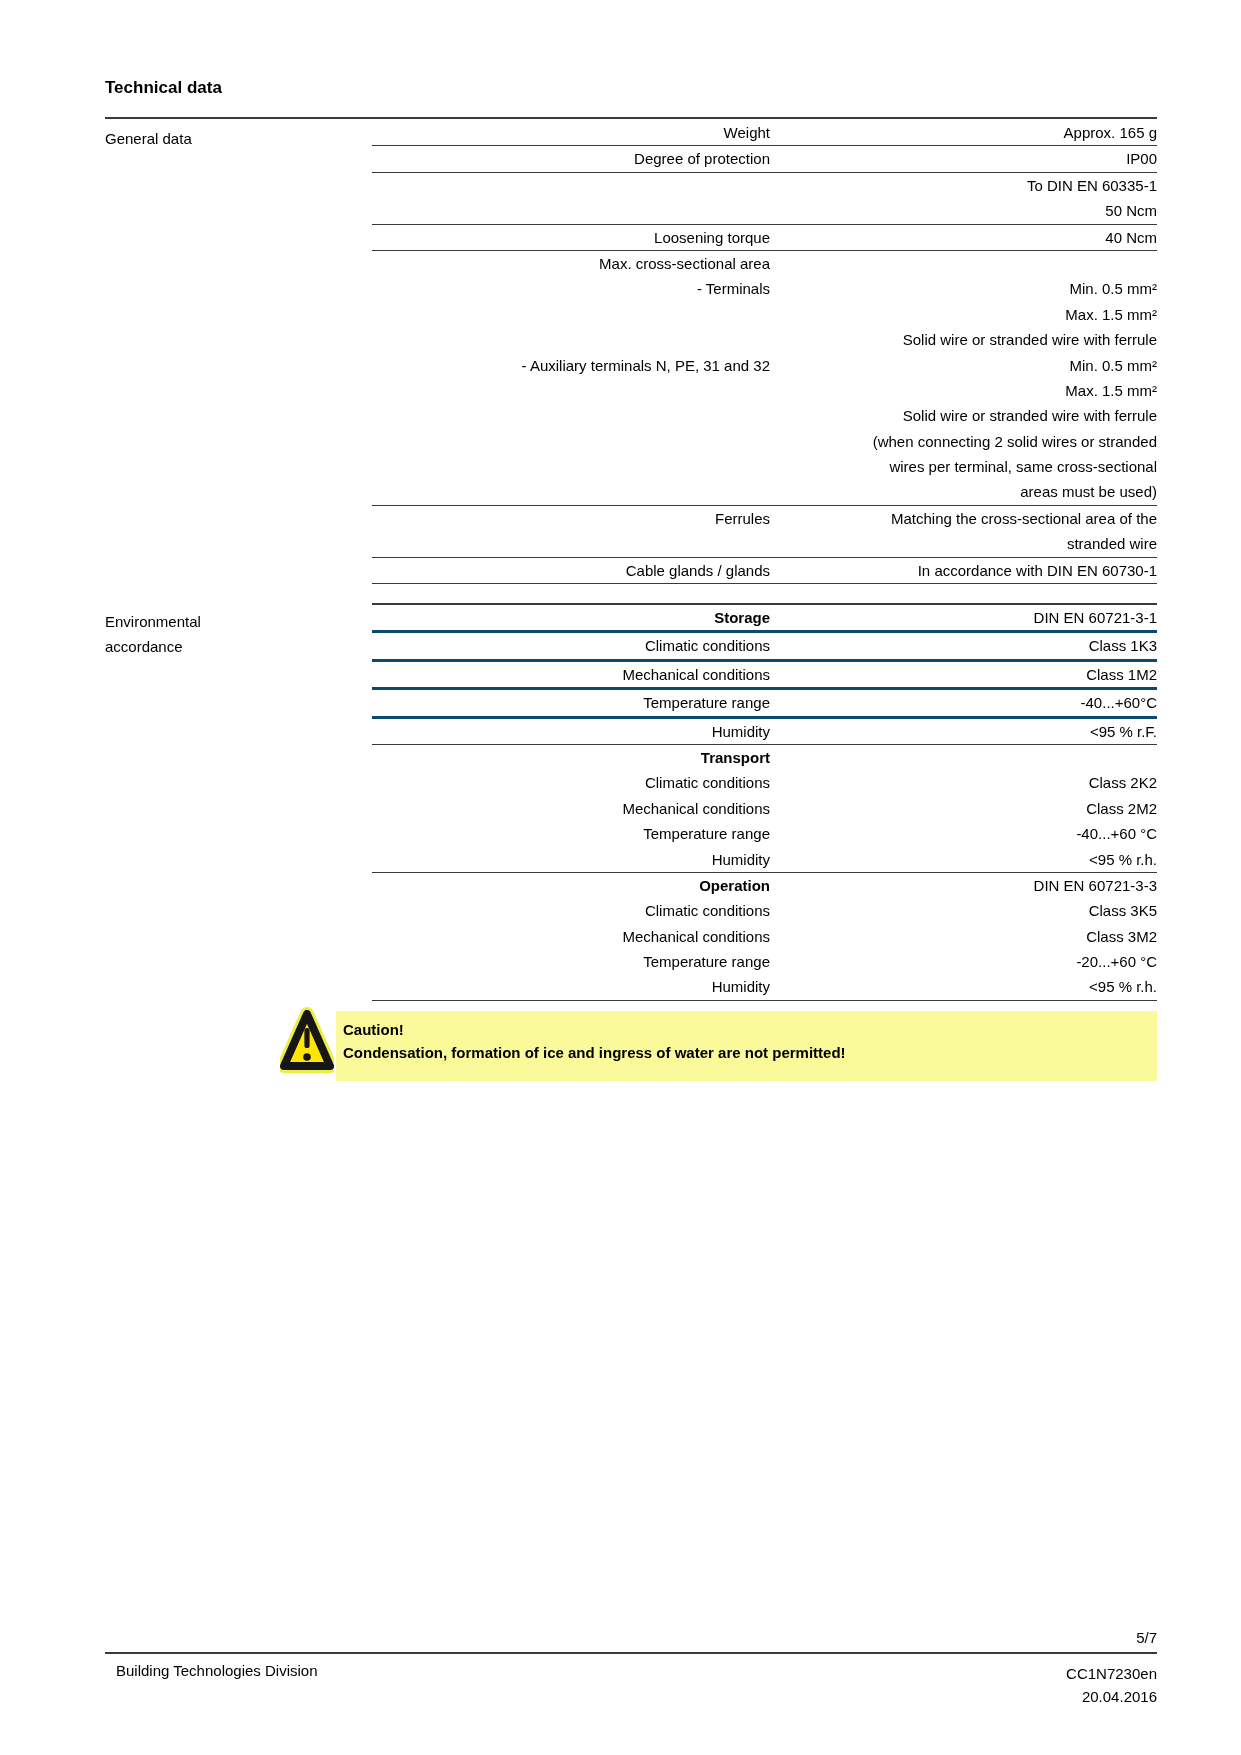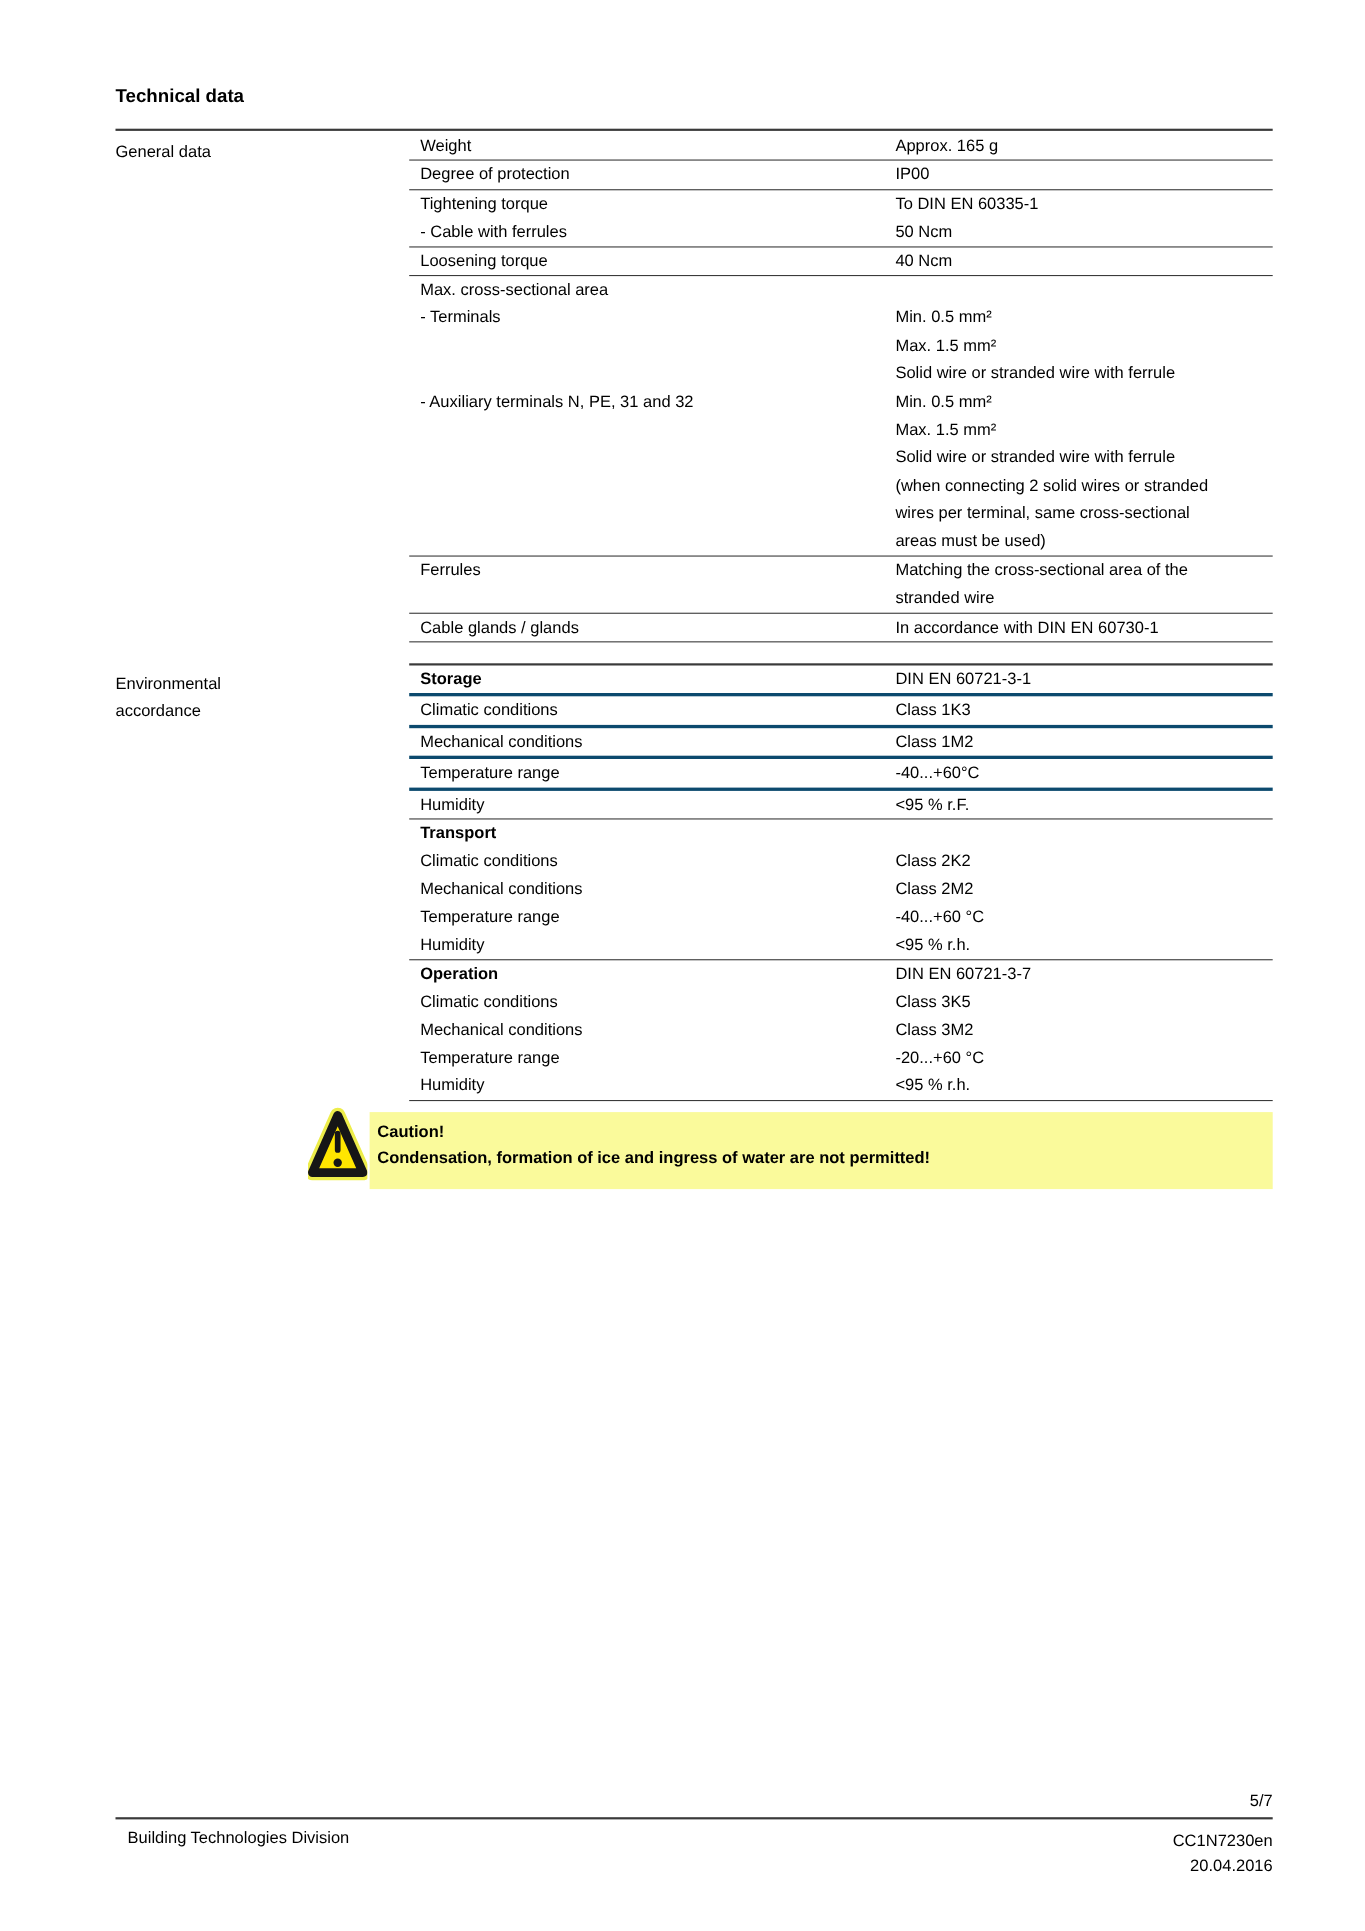--- a/index.html
+++ b/index.html
@@ -7,21 +7,21 @@
     width:1241px;height:1755px;position:relative;background:#ffffff;
     font-family:"Liberation Sans",sans-serif;font-size:15px;color:#000;
     -webkit-font-smoothing:antialiased;
   }
   .page-title{position:absolute;left:105px;top:78px;font-size:17px;font-weight:bold;}
   .head-rule{position:absolute;left:105px;top:117px;width:1052px;height:2px;background:#3a3a3a;}
   .section-label{position:absolute;left:105px;width:240px;line-height:25px;}
   #label-general{top:126px;}
   #label-env{top:609px;}
 
-  .dtable{position:absolute;left:372px;width:785px;}
+  .dtable{position:absolute;left:372px;width:785px;text-align:right;}
   #general-table{top:120px;}
   #env-table{top:603px;border-top:2px solid #3a3a3a;}
 
   .trow{display:flex;}
   #general-table > .trow{border-bottom:1.4px solid #3a3a3a;}
   .eblock{border-bottom:1.4px solid #3a3a3a;}
   .eblock.light .trow:not(:last-child){border-bottom:3px solid #0c4a6e;}
 
   .cell-p{width:398px;padding-left:10px;box-sizing:border-box;flex:none;}
   .cell-v{flex:1;min-width:0;margin-left:44px;}
@@ -64,24 +64,20 @@
     </div>
     <div class="trow">
       <div class="cell-p">
         <div class="tline">Degree of protection</div>
       </div>
       <div class="cell-v">
         <div class="tline">IP00</div>
       </div>
     </div>
     <div class="trow">
-      <div class="cell-p">
-        <div class="tline">Tightening torque</div>
-        <div class="tline">- Cable with ferrules</div>
-      </div>
       <div class="cell-v">
         <div class="tline">To DIN EN 60335-1</div>
         <div class="tline">50 Ncm</div>
       </div>
     </div>
     <div class="trow">
       <div class="cell-p">
         <div class="tline">Loosening torque</div>
       </div>
       <div class="cell-v">
@@ -209,21 +205,21 @@
           <div class="tline">&lt;95 % r.h.</div>
         </div>
       </div>
     </div>
     <div class="eblock">
       <div class="trow">
         <div class="cell-p">
           <div class="tline b">Operation</div>
         </div>
         <div class="cell-v">
-          <div class="tline">DIN EN 60721-3-7</div>
+          <div class="tline">DIN EN 60721-3-3</div>
         </div>
       </div>
       <div class="trow">
         <div class="cell-p">
           <div class="tline">Climatic conditions</div>
         </div>
         <div class="cell-v">
           <div class="tline">Class 3K5</div>
         </div>
       </div>

